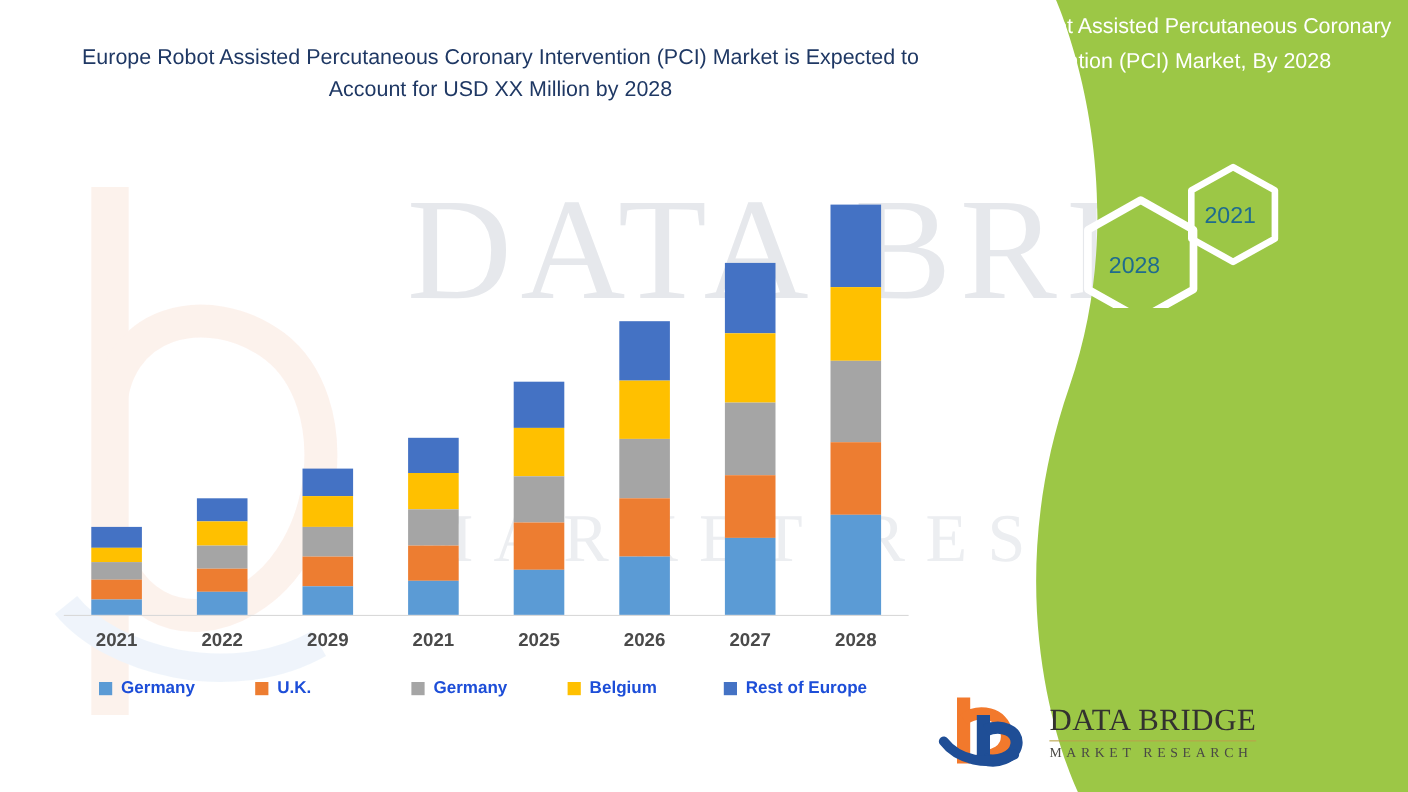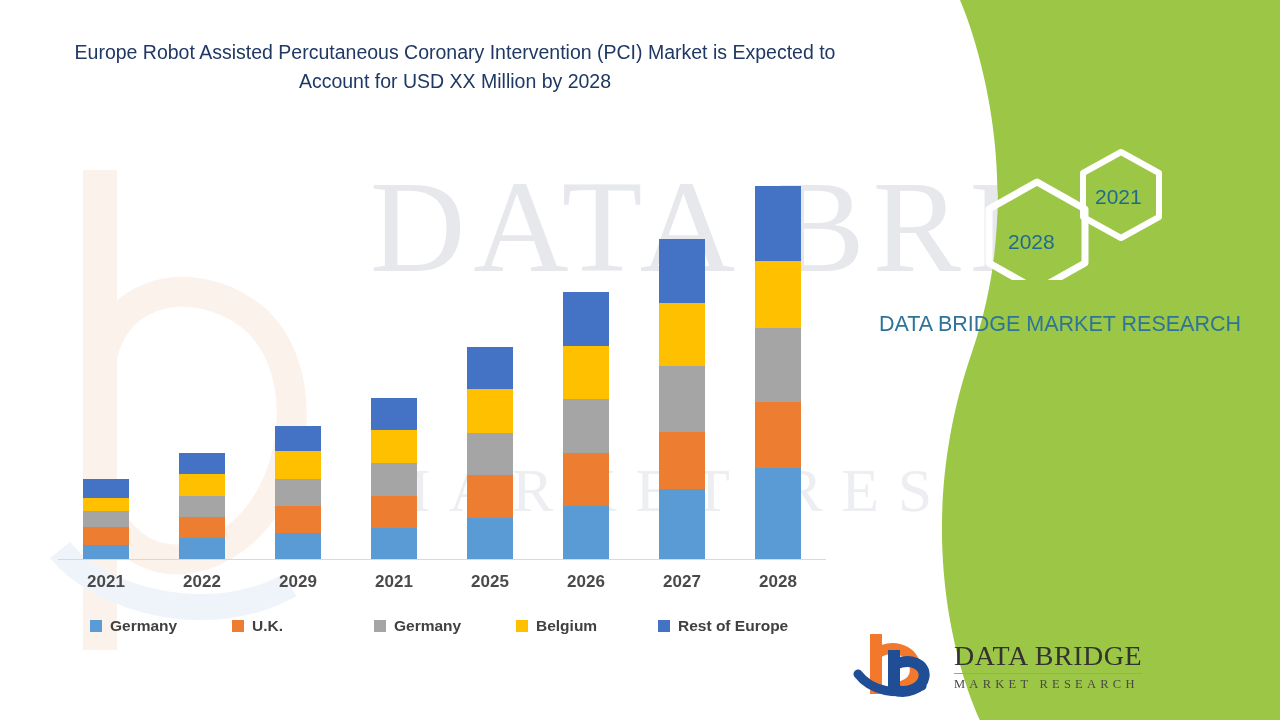--- a/index.html
+++ b/index.html
@@ -124,21 +124,21 @@
     justify-content: flex-start;
   }
   .legend-swatch {
     width: 12px; height: 12px;
     margin-right: 8px;
     flex: none;
   }
   .legend-label {
     font-size: 15.5px;
     font-weight: bold;
-    color: #404040;
+    color: #1d4ed8;
     white-space: nowrap;
   }
 
   
   .green-panel {
     position: absolute;
     right: 0; top: 0;
     width: 440px; height: 720px;
     overflow: hidden;
   }
@@ -335,31 +335,31 @@
         <span class="legend-label">Rest of Europe</span>
       </div>
     </div>
 
   <div class="green-panel">
     <svg class="green-svg" viewBox="0 0 440 720" preserveAspectRatio="none">
       <path id="greenShape" d="M 120 0 L 440 0 L 440 720 L 140 720 C 140 720, 60 560, 132 352 C 196 168, 120 0, 120 0 Z" fill="#9cc746"></path>
     </svg>
 
     <div class="green-content">
+      <div class="green-title">Europe Robot Assisted Percutaneous Coronary Intervention (PCI) Market, By 2028</div>
 
       <div class="hexes">
         <svg viewBox="0 0 210 140" width="210" height="140">
           <polygon points="146,12 184,33 184,77 146,98 108,77 108,33" fill="none" stroke="#ffffff" stroke-width="6" stroke-linejoin="round"></polygon>
           <polygon points="62,42 110,69 110,123 62,150 14,123 14,69" fill="none" stroke="#ffffff" stroke-width="7" stroke-linejoin="round"></polygon>
         </svg>
         <div class="hex-label y2021">2021</div>
         <div class="hex-label y2028">2028</div>
       </div>
 
-      <div class="dbmr-name">DATA BRIDGE MARKET RESEARCH</div>
 
       <div class="logo-wrap">
         <svg class="logo-mark" viewBox="0 0 96 72">
           <path d="M18 6 L30 6 L30 66 L18 66 Z" fill="#f2792c"></path>
           <path d="M24 26 C 38 16, 60 20, 63 38 C 66 54, 50 62, 36 58" fill="none" stroke="#f2792c" stroke-width="11" stroke-linecap="butt"></path>
           <path d="M36 22 L48 22 L48 66 L36 66 Z" fill="#1f4e96"></path>
           <path d="M44 36 C 58 30, 74 36, 72 49 C 70 61, 54 66, 42 62" fill="none" stroke="#1f4e96" stroke-width="11"></path>
           <path d="M6 46 C 18 62, 46 70, 70 58" fill="none" stroke="#1f4e96" stroke-width="9" stroke-linecap="round"></path>
         </svg>
         <div class="logo-text">

